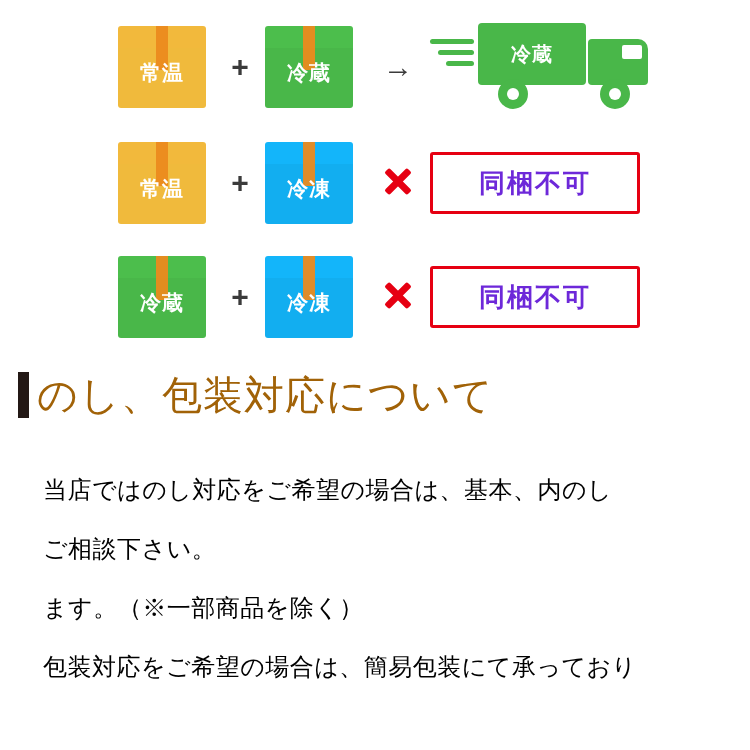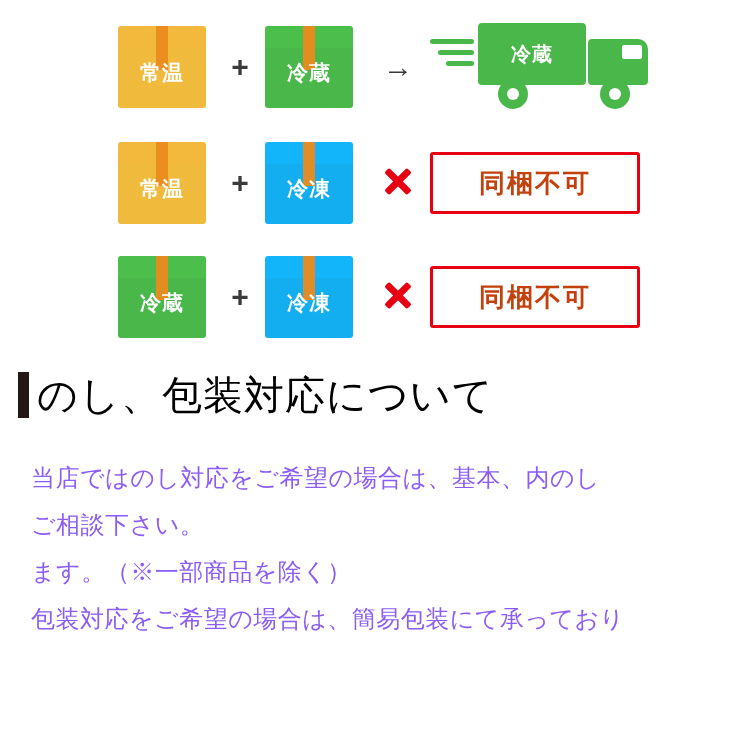--- a/index.html
+++ b/index.html
@@ -197,21 +197,21 @@
     width: 210px;
     height: 62px;
     border: 3px solid #e60012;
     border-radius: 3px;
     display: flex;
     align-items: center;
     justify-content: center;
     box-sizing: border-box;
   }
   .ngplate span {
-    color: #c2410c;
+    color: #6d28d9;
     font-size: 26px;
     font-weight: 700;
     letter-spacing: 2px;
   }
 
   
   .headline {
     position: absolute;
     left: 18px;
     top: 372px;
@@ -222,37 +222,37 @@
     width: 11px;
     height: 46px;
     background: #231815;
     margin-right: 8px;
   }
   .headline h2 {
     margin: 0;
     font-size: 40px;
     font-weight: 400;
     letter-spacing: 1px;
-    color: #000000;
+    color: #a16207;
     line-height: 1.1;
   }
 
   
   .bodytext {
     position: absolute;
     left: 27px;
     top: 452px;
     width: 700px;
   }
   .bodytext p {
-    margin: 4px;
+    margin: 16px;
     font-size: 24px;
     line-height: 43px;
     letter-spacing: 0.5px;
-    color: #8b5cf6;
+    color: #000000;
     font-weight: 400;
   }
 </style>
 </head>
 <body>
 
 <div class="page">
 
   <div class="matrix">
 

